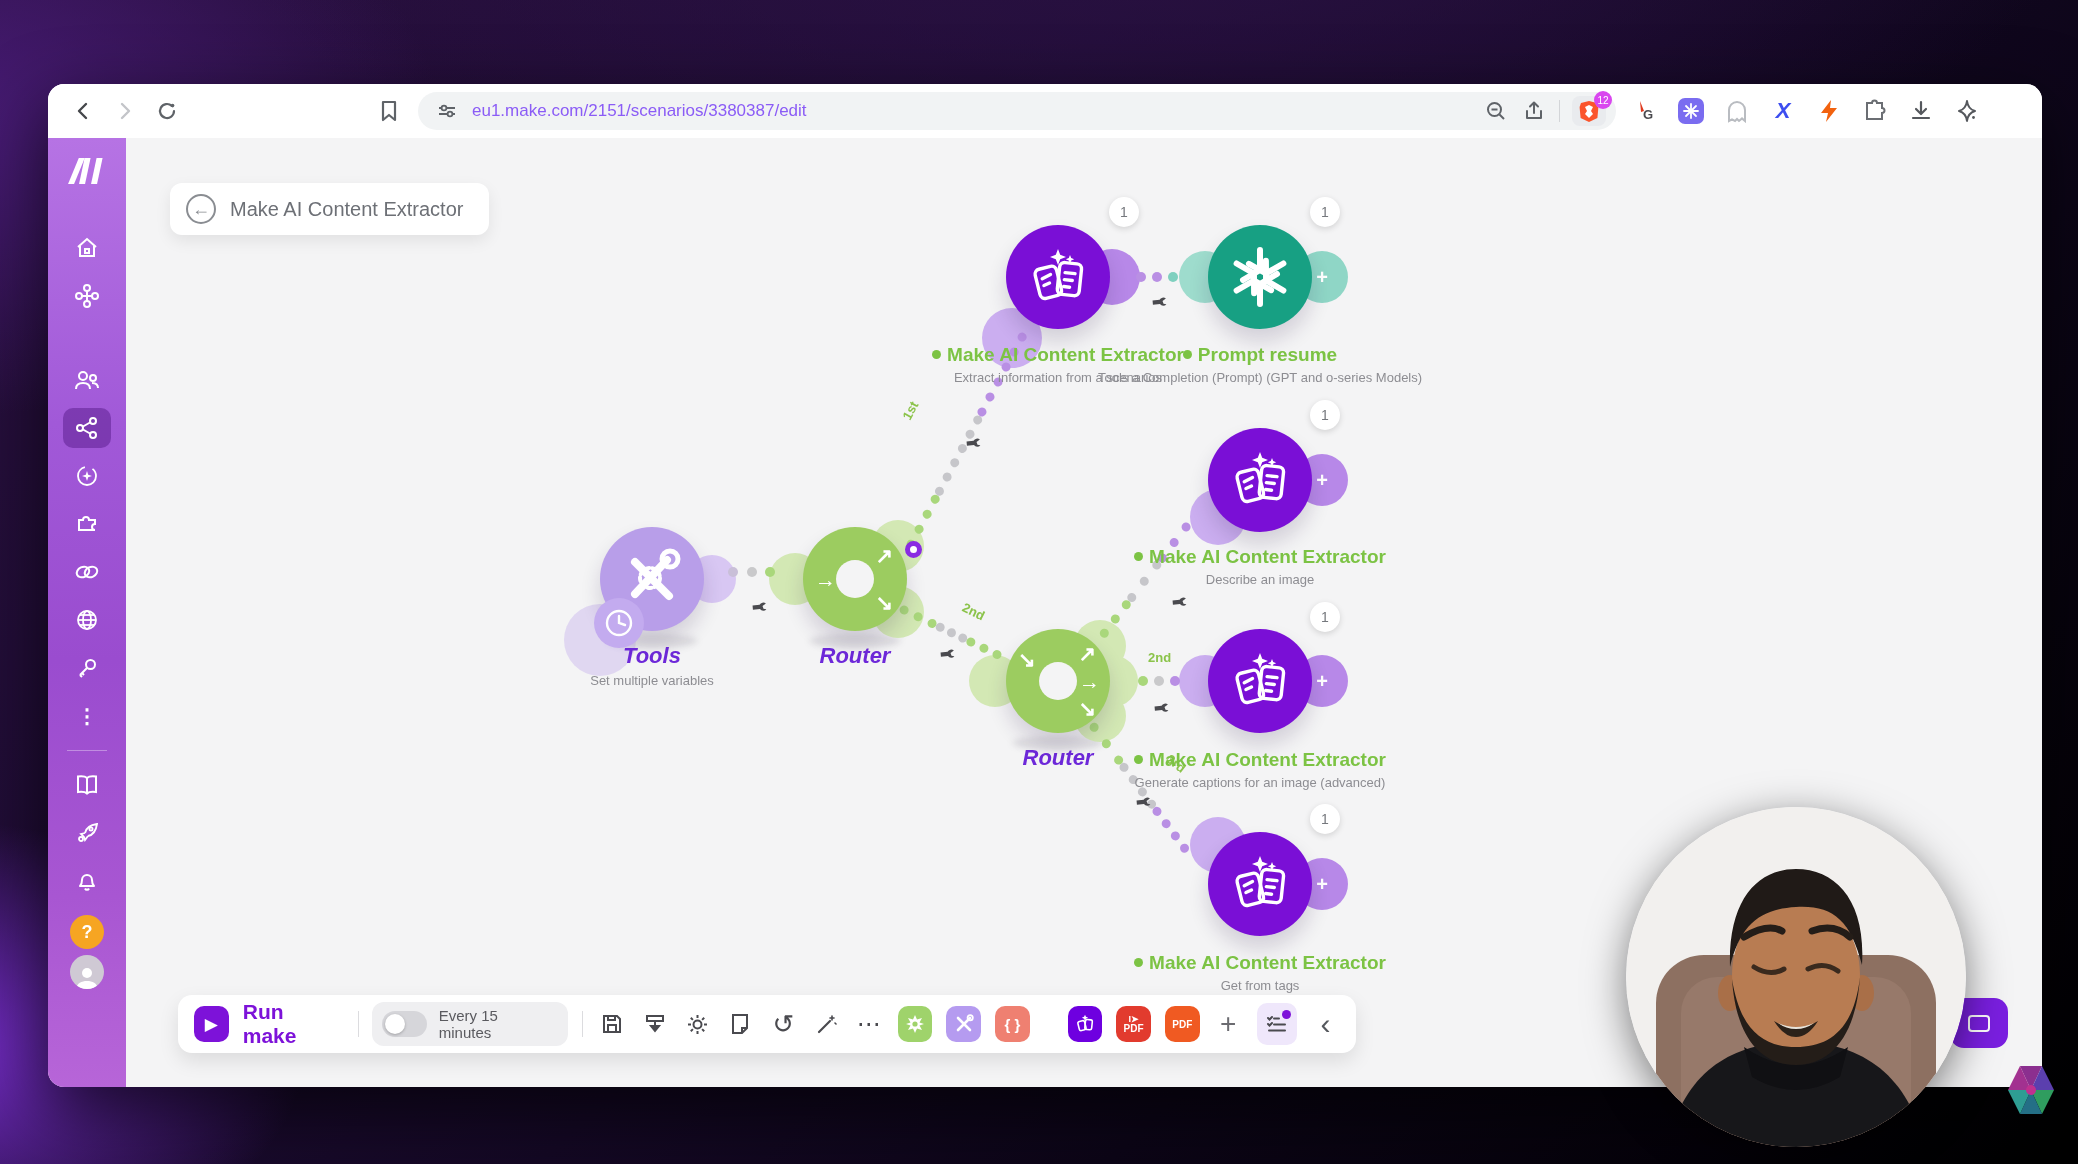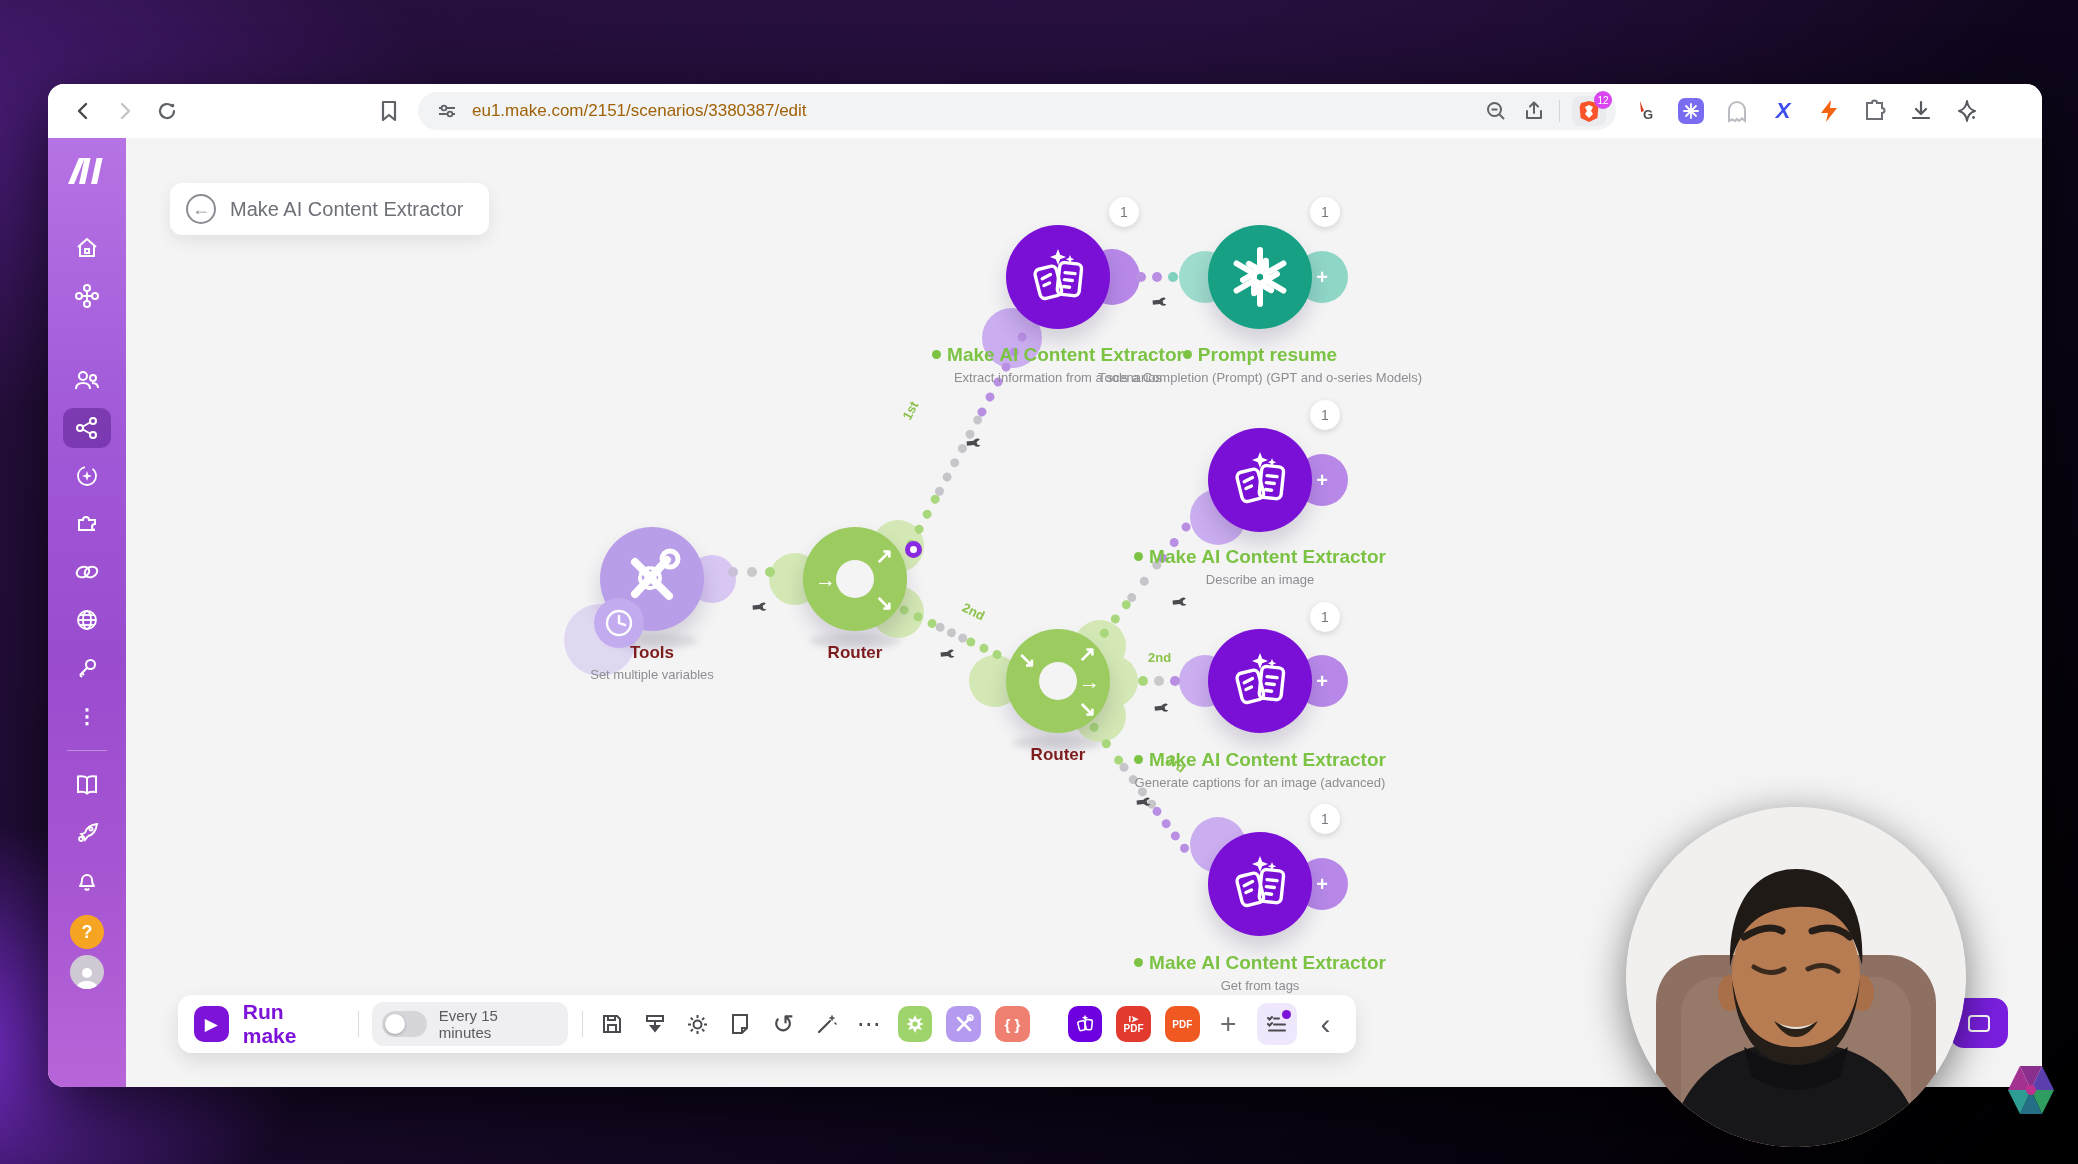--- a/index.html
+++ b/index.html
@@ -10,21 +10,21 @@
       radial-gradient(700px 420px at -80px 1050px,#7a2fd0 0%,rgba(60,20,100,0) 55%),
       radial-gradient(1400px 700px at 55% -200px,#2e1348 0%,rgba(20,8,36,0) 70%),
       linear-gradient(135deg,#2a1040 0%,#1c0b31 35%,#0c0517 70%,#000 100%);}
   
   .win{position:absolute;left:48px;top:84px;width:1994px;height:1003px;border-radius:16px;
     background:#fff;box-shadow:0 24px 70px rgba(0,0,0,.65);overflow:hidden;}
   .chrome{height:54px;background:#fff;display:flex;align-items:center;padding:0 18px 0 22px;gap:16px;}
   .navic{width:26px;height:26px;display:flex;align-items:center;justify-content:center;color:#5f6368;}
   .urlbar{flex:1;height:38px;background:#f1f3f4;border-radius:20px;display:flex;align-items:center;
     padding:0 10px 0 16px;gap:12px;min-width:0;}
-  .urltext{font-size:17px;color:#a16207;white-space:nowrap;overflow:hidden;flex:1;}
+  .urltext{font-size:17px;color:#8b5cf6;white-space:nowrap;overflow:hidden;flex:1;}
   .pillic{width:26px;height:26px;display:flex;align-items:center;justify-content:center;color:#5f6368;}
   .vdiv{width:1px;height:22px;background:#d3d5d8;}
   .shieldwrap{position:relative;width:34px;height:30px;display:flex;align-items:center;justify-content:center;
     background:#e9ebee;border-radius:8px;}
   .shieldbadge{position:absolute;top:-5px;right:-6px;min-width:18px;height:18px;border-radius:9px;background:#d946ef;
     color:#fff;font-size:10px;display:flex;align-items:center;justify-content:center;padding:0 3px;}
   .extrow{display:flex;align-items:center;gap:20px;}
   .extic{width:26px;height:26px;display:flex;align-items:center;justify-content:center;}
   .burger{display:flex;flex-direction:column;gap:5px;width:24px;}
   .burger i{height:2.6px;background:#45474b;border-radius:2px;}
@@ -57,21 +57,21 @@
   .rarrow{position:absolute;color:#fff;font-weight:bold;font-size:21px;line-height:1;}
   .bump{position:absolute;border-radius:50%;z-index:2;}
   .plus{color:#fff;font-size:20px;font-weight:bold;display:flex;align-items:center;justify-content:center;}
   .badge1{position:absolute;width:30px;height:30px;background:#fff;border-radius:50%;z-index:6;
     display:flex;align-items:center;justify-content:center;font-size:14px;color:#75787d;box-shadow:0 2px 6px rgba(0,0,0,.14);}
   .nshadow{position:absolute;width:92px;height:14px;border-radius:50%;background:rgba(30,20,50,.10);filter:blur(3px);z-index:1;}
   .nlabel{position:absolute;transform:translateX(-50%);text-align:center;z-index:4;width:360px;}
   .nlabel .t{font-size:19px;font-weight:bold;color:#7cc344;}
   .nlabel .t .bdot{display:inline-block;width:9px;height:9px;border-radius:50%;background:#7cc344;margin-right:6px;vertical-align:2px;}
   .nlabel .s{font-size:13px;color:#8d8d92;margin-top:4px;}
-  .nlabel.dark .t{color:#7f1d1d;font-size:17px;}
+  .nlabel.dark .t{color:#6d28d9;font-size:22px;font-style:italic;}
   .edge{position:absolute;height:0;transform-origin:0 50%;display:flex;z-index:2;}
   .edge i{display:block;height:0;border-top:9px dotted transparent;}
   .dot{position:absolute;width:10px;height:10px;border-radius:50%;z-index:2;}
   .elabel{position:absolute;font-size:13px;font-weight:bold;color:#8bc34a;z-index:3;}
   .wrench{position:absolute;z-index:3;color:#4a4a4f;}
   .ringmark{position:absolute;width:17px;height:17px;border-radius:50%;border:5px solid #8a2be2;background:#fff;z-index:6;}
   
   .ftoolbar{position:absolute;left:52px;top:857px;width:1178px;height:58px;background:#fff;border-radius:14px;
     box-shadow:0 8px 20px rgba(0,0,0,.10);display:flex;align-items:center;padding:0 16px;gap:14px;z-index:8;}
   .runbtn{width:36px;height:36px;border-radius:10px;background:#7d12d9;color:#fff;display:flex;align-items:center;justify-content:center;font-size:17px;}

